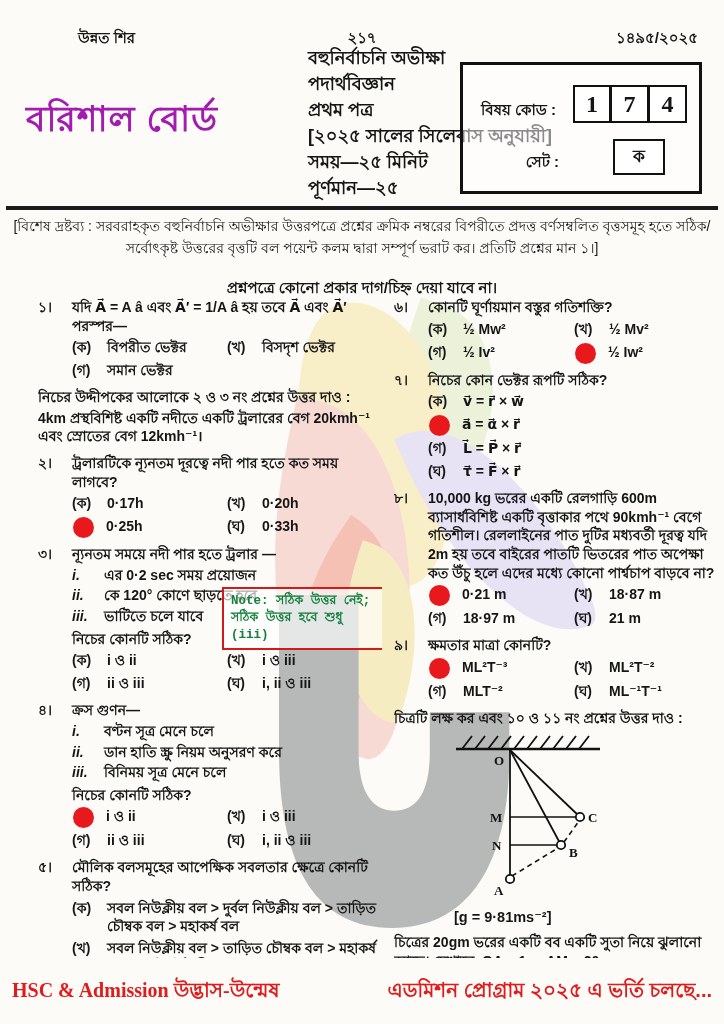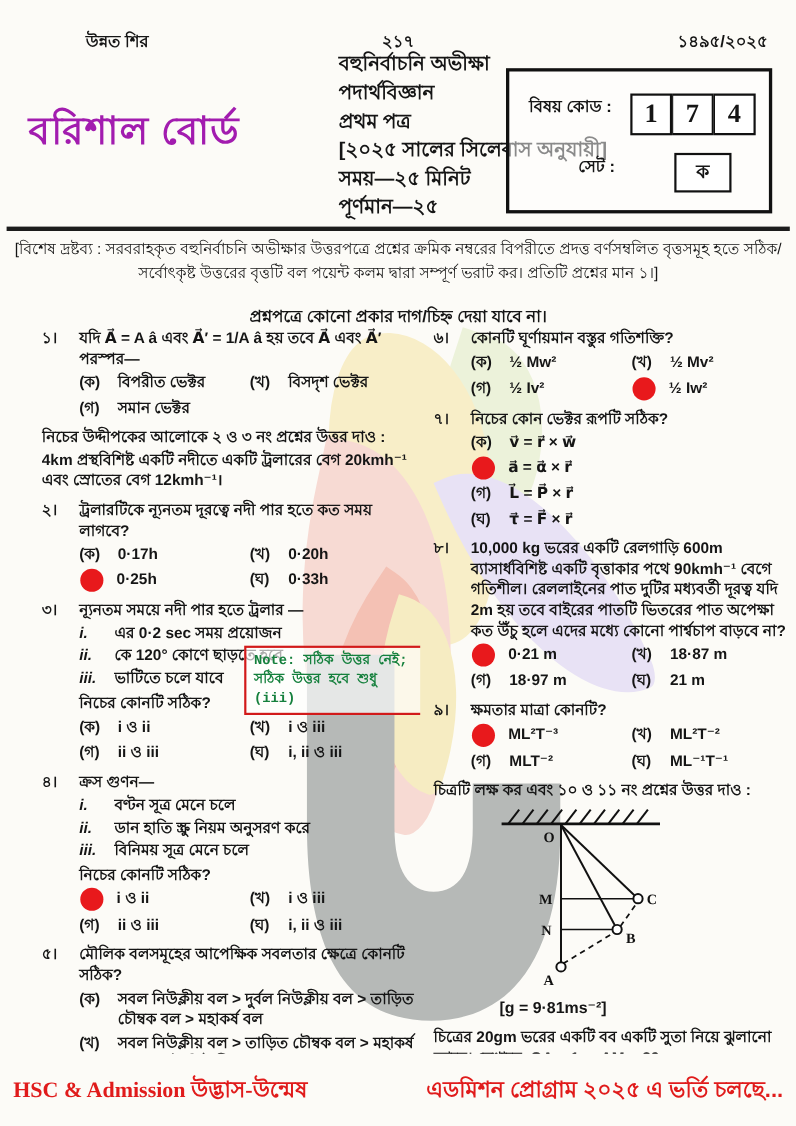--- a/index.html
+++ b/index.html
@@ -24,21 +24,21 @@
   
   .layer { position:absolute; inset:0; z-index:1; }
   .top-row { position:absolute; top:26px; left:0; width:100%; font-weight:700; font-size:15px; }
   .motto { position:absolute; left:30px;margin-left:48px; }
   .pageno { position:absolute; left:0; width:100%; text-align:center; }
   .papercode { position:absolute; right:26px; }
   .board { position:absolute; left:26px; top:92px; font-size:35px; font-weight:700; color:#a21caf; letter-spacing:1px; }
   .cinfo { position:absolute; left:284px; top:46px; font-weight:700; font-size:18px; line-height:25px; white-space:nowrap;margin-left:24px; }
   .cinfo div { margin-bottom:1px; }
   .codebox { position:absolute; left:460px; top:62px; width:242px; height:132px; border:3px solid #111; background:rgba(255,255,255,.5); }
-  .coderow { display:flex; align-items:flex-start; margin:20px 0 0 18px; }
+  .coderow { display:flex; align-items:flex-end; margin:20px 0 0 18px; }
   .coderow.second { margin-top:16px; }
   .codelabel { font-weight:700; font-size:15px; width:92px; }
   .digits { display:flex; }
   .digit { width:38px; height:38px; border:2.5px solid #111; border-left-width:1.5px; display:flex; align-items:center; justify-content:center;
            font-family:"Liberation Serif","DejaVu Serif",serif; font-size:24px; font-weight:700; background:#fff; }
   .digit:first-child { border-left-width:2.5px; }
   .setcell { width:52px; height:36px; border:2.5px solid #111; display:flex; align-items:center; justify-content:center; font-size:17px; font-weight:700; background:#fff; margin-left:40px; }
   .rule { position:absolute; top:206px; left:6px; right:6px; height:4px; background:#1c1c1c; }
   .special { position:absolute; top:216px; left:12px; right:12px; font-weight:400; font-size:14px; line-height:1.55; text-align:center; }
   .nomarks { position:absolute; top:276px; left:0; width:100%; text-align:center; font-weight:700; font-size:15px; }

